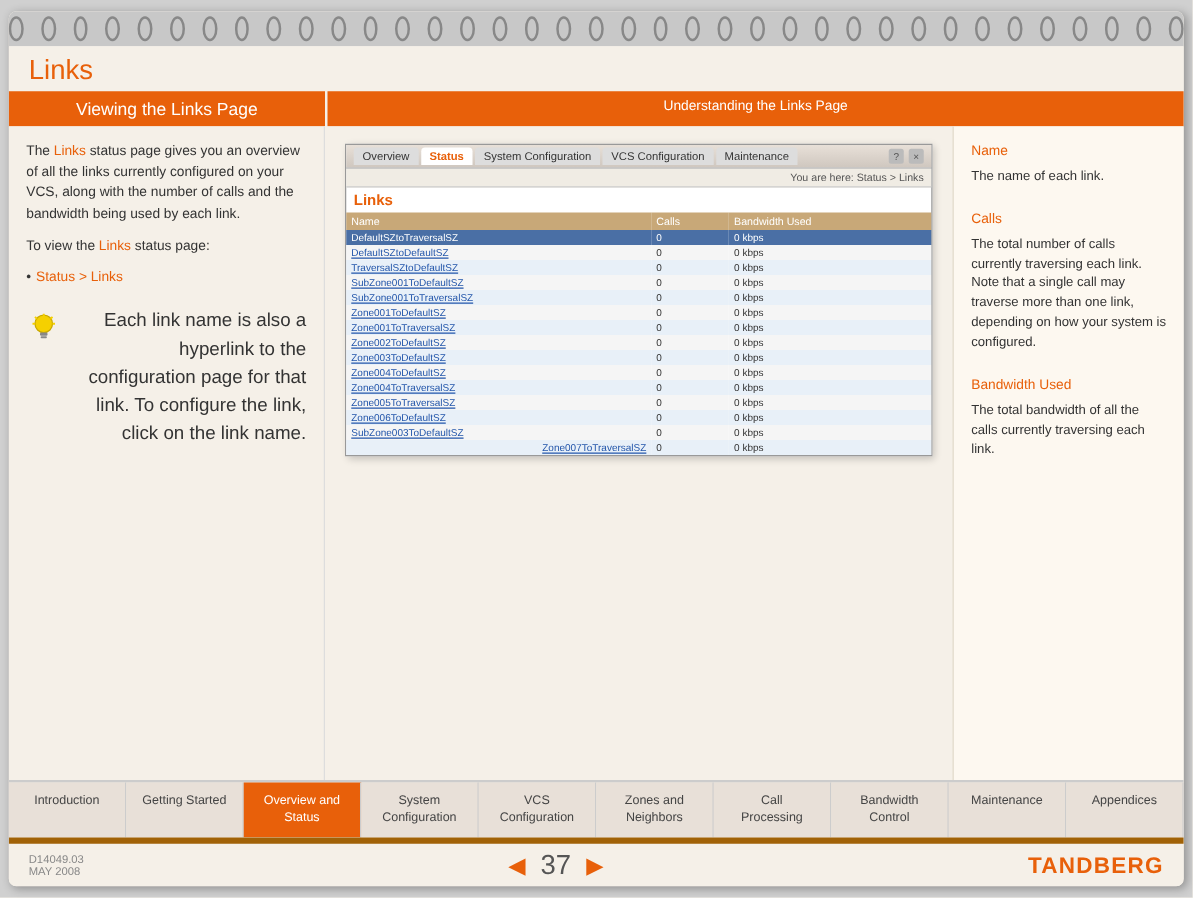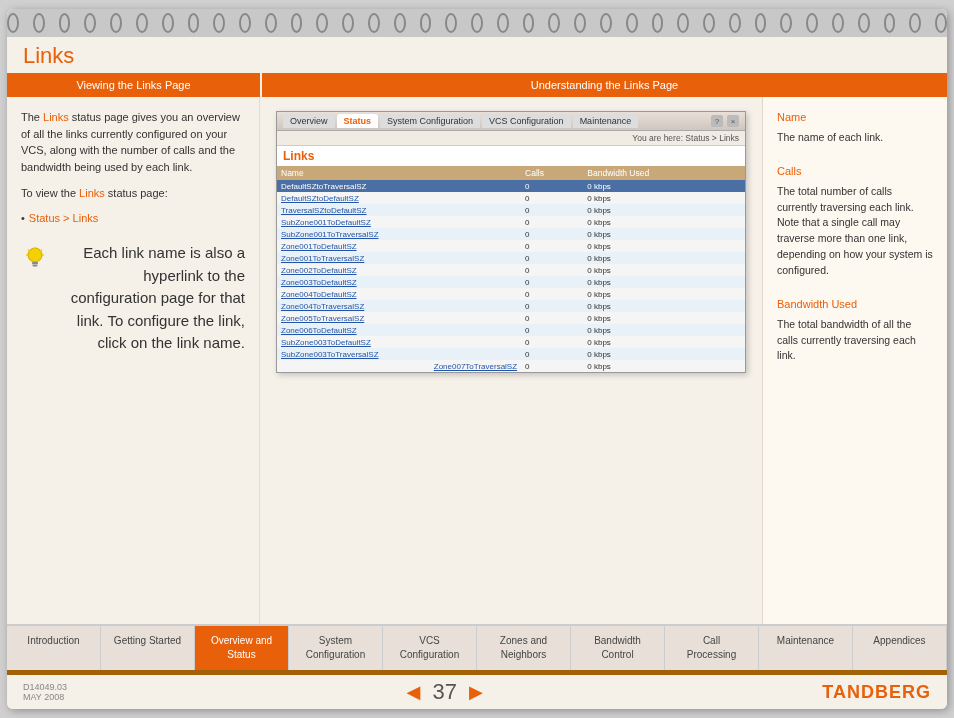--- a/index.html
+++ b/index.html
@@ -67,21 +67,21 @@
       font-weight: bold;
     }
     
     .section-headers {
       display: flex;
       flex-shrink: 0;
     }
     .section-header-left {
       background: #e8600a;
       color: white;
-      font-size: 11px;
+      font-size: 14px;
       padding: 6px 0;
       text-align: center;
       width: 253px;
       flex-shrink: 0;
     }
     .section-header-right {
       background: #e8600a;
       color: white;
       font-size: 11px;
       padding: 6px 0;
@@ -485,25 +485,20 @@
                 <td>0</td>
                 <td>0 kbps</td>
               </tr>
               <tr>
                 <td style="color: rgb(34, 85, 170); text-decoration: underline;">Zone006ToDefaultSZ</td>
                 <td>0</td>
                 <td>0 kbps</td>
               </tr>
               <tr>
                 <td style="color: rgb(34, 85, 170); text-decoration: underline;">SubZone003ToDefaultSZ</td>
-                <td>0</td>
-                <td>0 kbps</td>
-              </tr>
-              <tr>
-                <td style="color: rgb(34, 85, 170); text-decoration: underline;">SubZone003ToTraversalSZ</td>
                 <td>0</td>
                 <td>0 kbps</td>
               </tr>
               <tr>
                 <td style="color: rgb(34, 85, 170); text-decoration: underline; text-align: right;">Zone007ToTraversalSZ</td>
                 <td>0</td>
                 <td>0 kbps</td>
               </tr>
             </tbody>
         </table>
@@ -527,22 +522,22 @@
 
   </div>
 
   <div class="bottom-tabs" id="bottom-tabs-container">
   <div class="bottom-tab">Introduction</div>
       <div class="bottom-tab">Getting Started</div>
       <div class="bottom-tab active">Overview and<br>Status</div>
       <div class="bottom-tab">System<br>Configuration</div>
       <div class="bottom-tab">VCS<br>Configuration</div>
       <div class="bottom-tab">Zones and<br>Neighbors</div>
+      <div class="bottom-tab">Call<br>Processing</div>
       <div class="bottom-tab">Bandwidth<br>Control</div>
-      <div class="bottom-tab">Call<br>Processing</div>
       <div class="bottom-tab">Maintenance</div>
       <div class="bottom-tab">Appendices</div>
     </div>
 
   <div class="footer">
     <div class="footer-doc">
       <div>D14049.03</div>
       <div>MAY 2008</div>
     </div>
     <div class="footer-nav">

